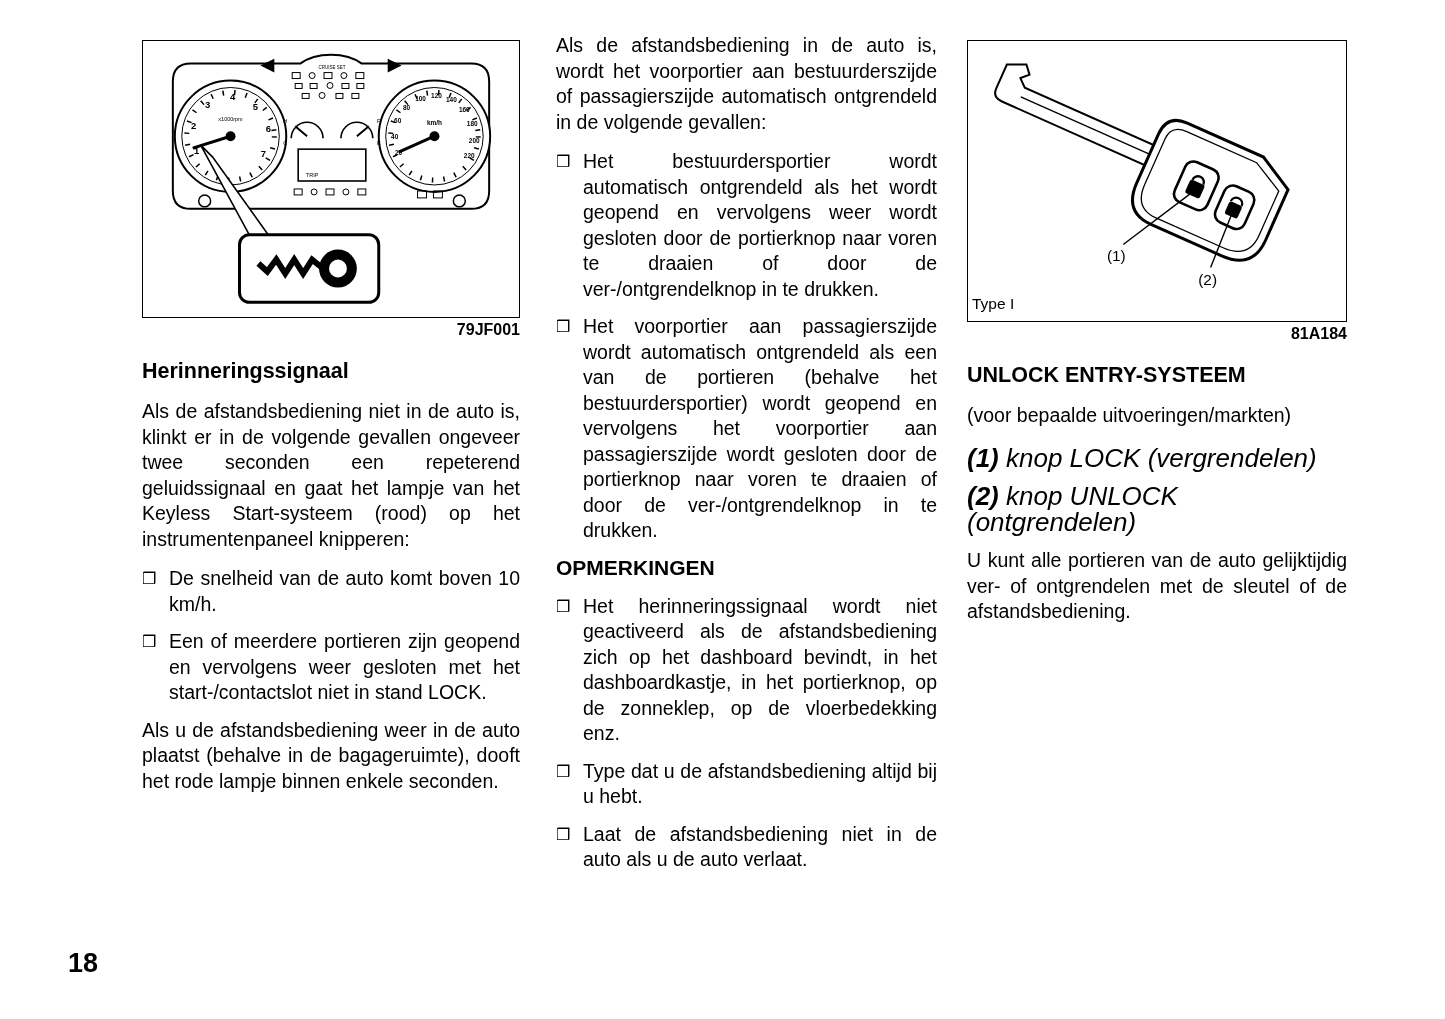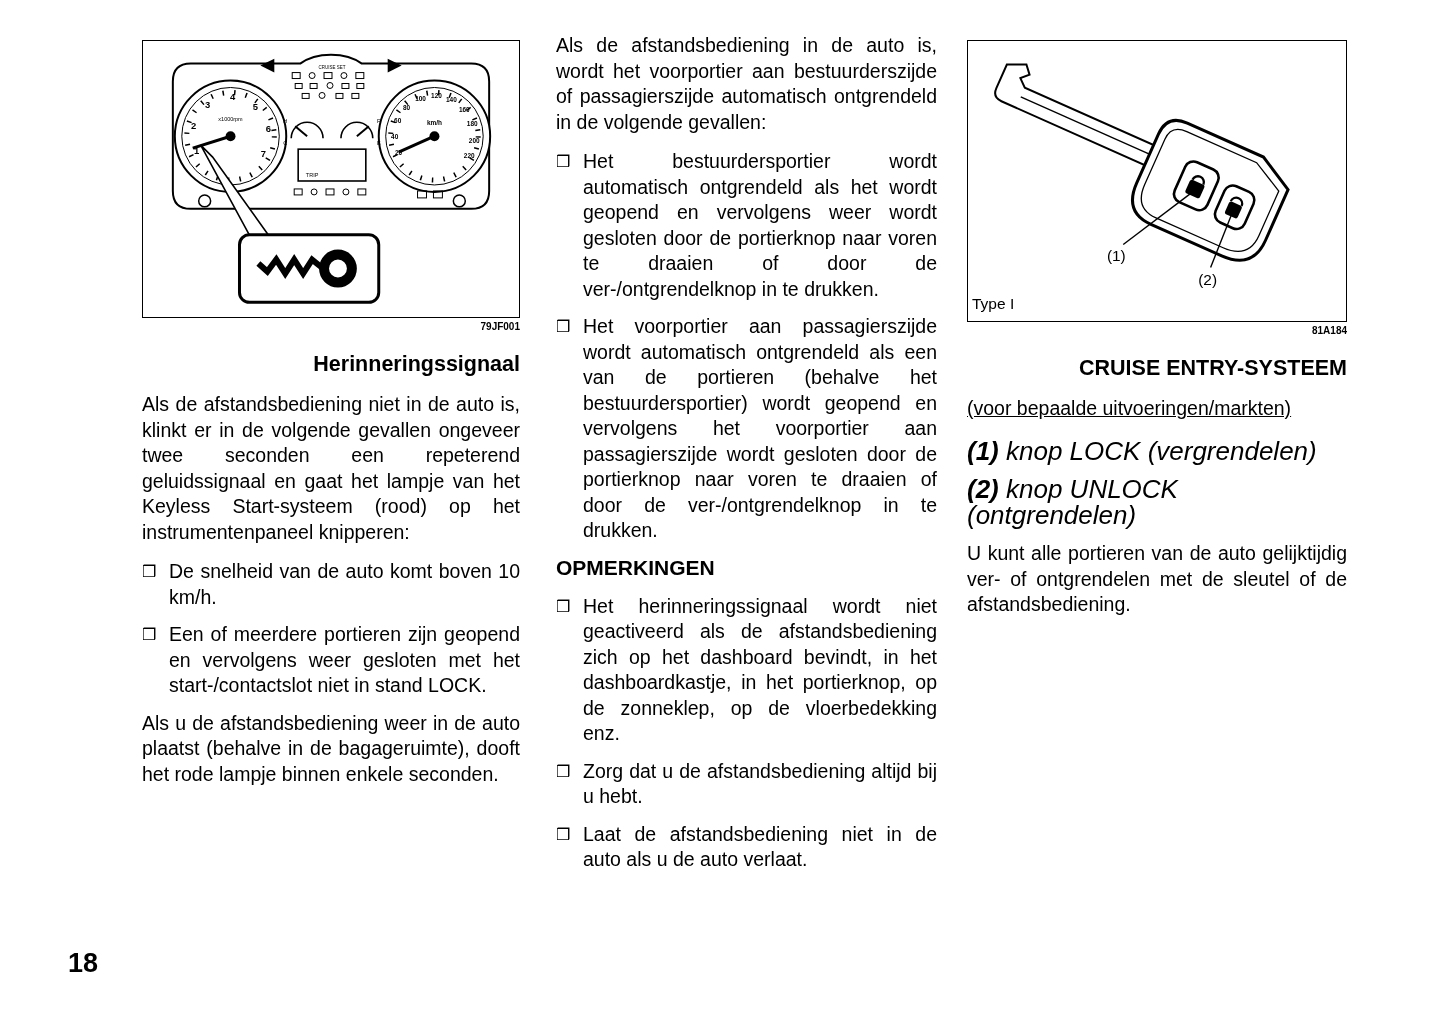--- a/index.html
+++ b/index.html
@@ -12,34 +12,34 @@
   }
   .col { position:absolute; }
   .col-left  { left:142px; top:40px;  width:378px; }
   .col-mid   { left:556px; top:33px;  width:381px; }
   .col-right { left:967px; top:40px;  width:380px; }
 
   .figure-box { border:1.6px solid #000; background:#fff; position:relative; }
   .fig1 { height:278px; }
   .fig2 { height:282px; }
   .fig-svg { display:block; width:100%; height:100%; }
-  .figure-code { font-size:10px; font-weight:bold; text-align:right; margin-top:3px; }
+  .figure-code { font-size:16px; font-weight:bold; text-align:right; margin-top:3px; }
   .type-label { position:absolute; left:4px; bottom:8px; font-size:15.5px; }
 
-  .section-heading { font-size:21.5px; font-weight:bold; margin:20px 0 15px;text-align:right; }
+  .section-heading { font-size:21.5px; font-weight:bold; margin:20px 0 15px; }
   .notes-heading { font-size:21px; font-weight:bold; margin:4px 0 14px; }
 
   .para { font-size:19.5px; line-height:25.5px; text-align:justify; margin-bottom:14px; }
   .bullet-item { display:flex; margin-bottom:12px; }
   .bullet-mark { flex:0 0 27px; width:27px; font-size:16px; line-height:25.5px; }
   .bullet-text { flex:1; font-size:19.5px; line-height:25.5px; text-align:justify; }
 
   .kv-line { font-size:26px; line-height:25.5px; margin-bottom:13px;font-style:italic; }
   .kv-num { font-weight:bold; }
-  .subheading { font-size:19.5px; line-height:25.5px; margin-bottom:17px;text-decoration:underline; }
+  .subheading { font-size:19.5px; line-height:25.5px; margin-bottom:17px; }
 
   .page-number { position:absolute; left:68px; top:948px; font-size:27px; font-weight:bold; }
 
   
   .st { font-family:"Liberation Sans","DejaVu Sans",sans-serif; text-anchor:middle; fill:#000; }
   .t9 { font-size:9.5px; font-weight:bold; }
   .t6 { font-size:6.5px; font-weight:bold; }
   .t5 { font-size:5.5px; }
   .t4 { font-size:4.5px; }
   .t15 { font-size:15.5px; }
@@ -181,21 +181,21 @@
     </div>
 
     <h3 class="notes-heading">OPMERKINGEN</h3>
 
     <div class="bullet-item">
       <span class="bullet-mark">❒</span>
       <p class="bullet-text">Het herinneringssignaal wordt niet geactiveerd als de afstandsbediening zich op het dashboard bevindt, in het dashboardkastje, in het portierknop, op de zonneklep, op de vloerbedekking enz.</p>
     </div>
     <div class="bullet-item">
       <span class="bullet-mark">❒</span>
-      <p class="bullet-text">Zorg dat u de afstandsbediening altijd bij u hebt.</p>
+      <p class="bullet-text">Type dat u de afstandsbediening altijd bij u hebt.</p>
     </div>
     <div class="bullet-item">
       <span class="bullet-mark">❒</span>
       <p class="bullet-text">Laat de afstandsbediening niet in de auto als u de auto verlaat.</p>
     </div>
   </div>
 
   <div class="col col-right">
 
     <div class="figure-box fig2">
@@ -222,21 +222,21 @@
         </g>
         <line x1="225" y1="152" x2="155" y2="205" stroke="#000" stroke-width="1.4"></line>
         <line x1="266" y1="170" x2="243" y2="228" stroke="#000" stroke-width="1.4"></line>
         <text class="st t15" x="148" y="222">(1)</text>
         <text class="st t15" x="240" y="246">(2)</text>
       </svg>
       <span class="type-label">Type I</span>
     </div>
     <div class="figure-code">81A184</div>
 
-    <h2 class="section-heading">CRUISE ENTRY-SYSTEEM</h2>
+    <h2 class="section-heading">UNLOCK ENTRY-SYSTEEM</h2>
     <p class="subheading">(voor bepaalde uitvoeringen/markten)</p>
 
     <p class="kv-line"><span class="kv-num">(1)</span><span> knop LOCK (vergrendelen)</span></p>
     <p class="kv-line"><span class="kv-num">(2)</span><span> knop UNLOCK (ontgrendelen)</span></p>
 
     <p class="para">U kunt alle portieren van de auto gelijktijdig ver- of ontgrendelen met de sleutel of de afstandsbediening.</p>
   </div>
 
   <div class="page-number">18</div>
 </div>

